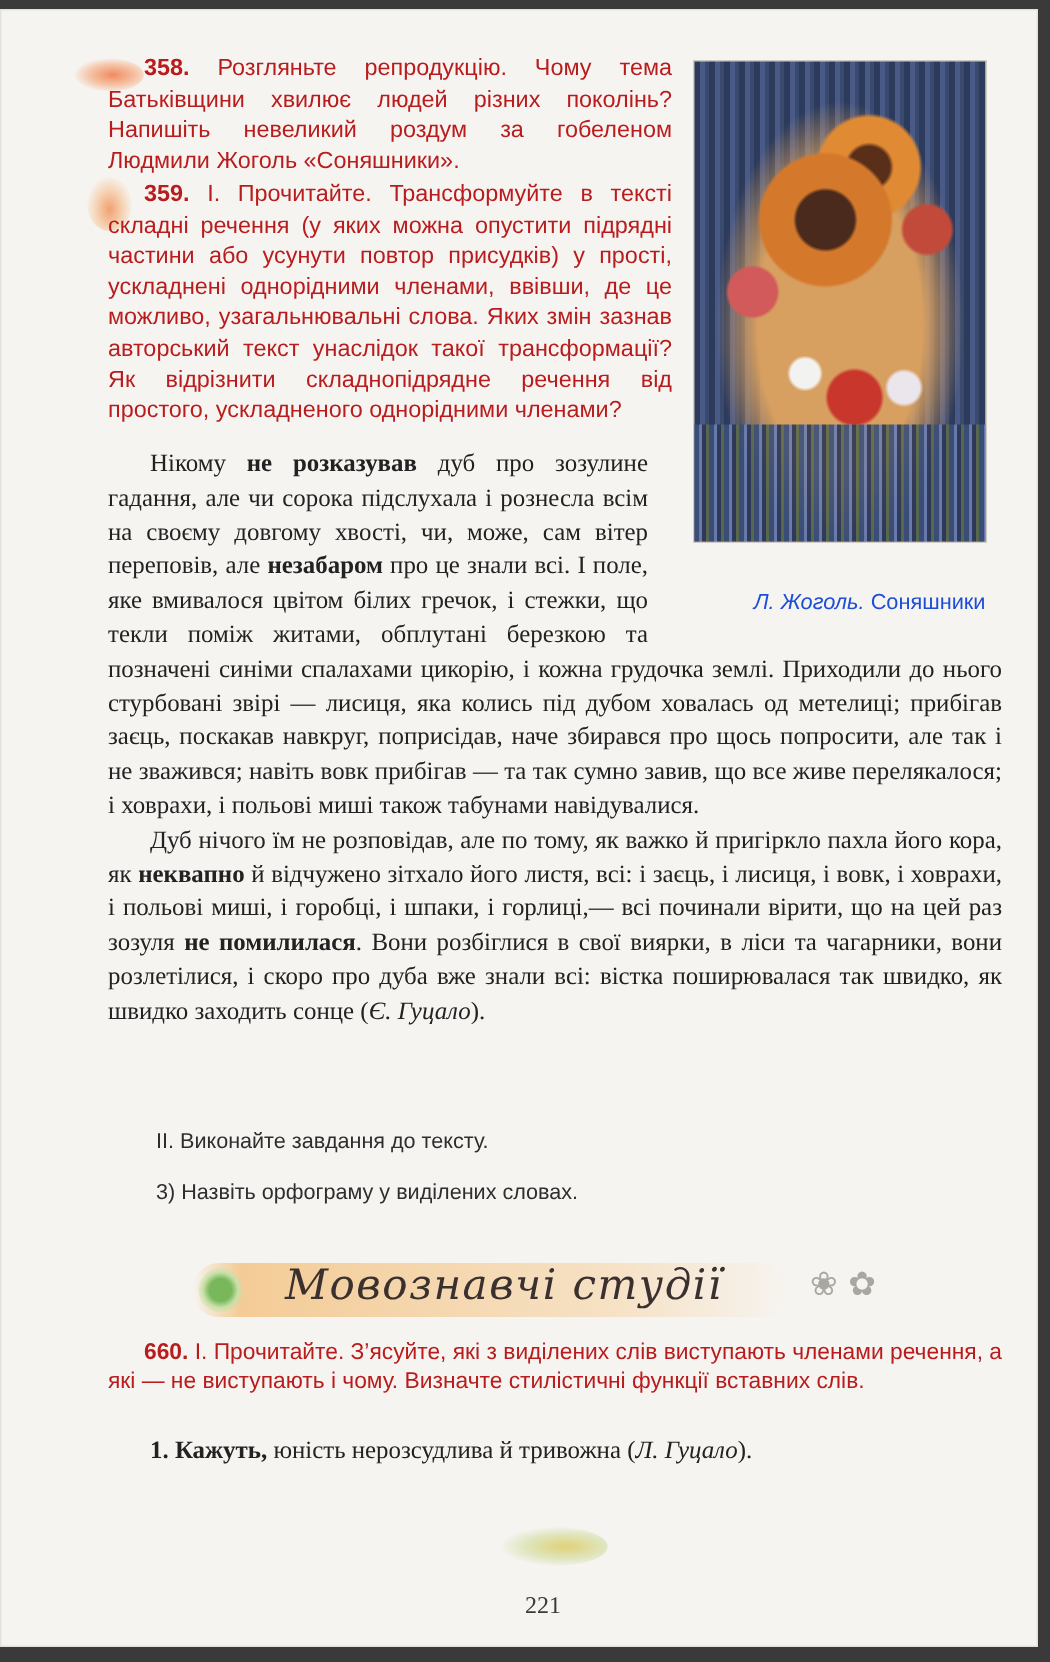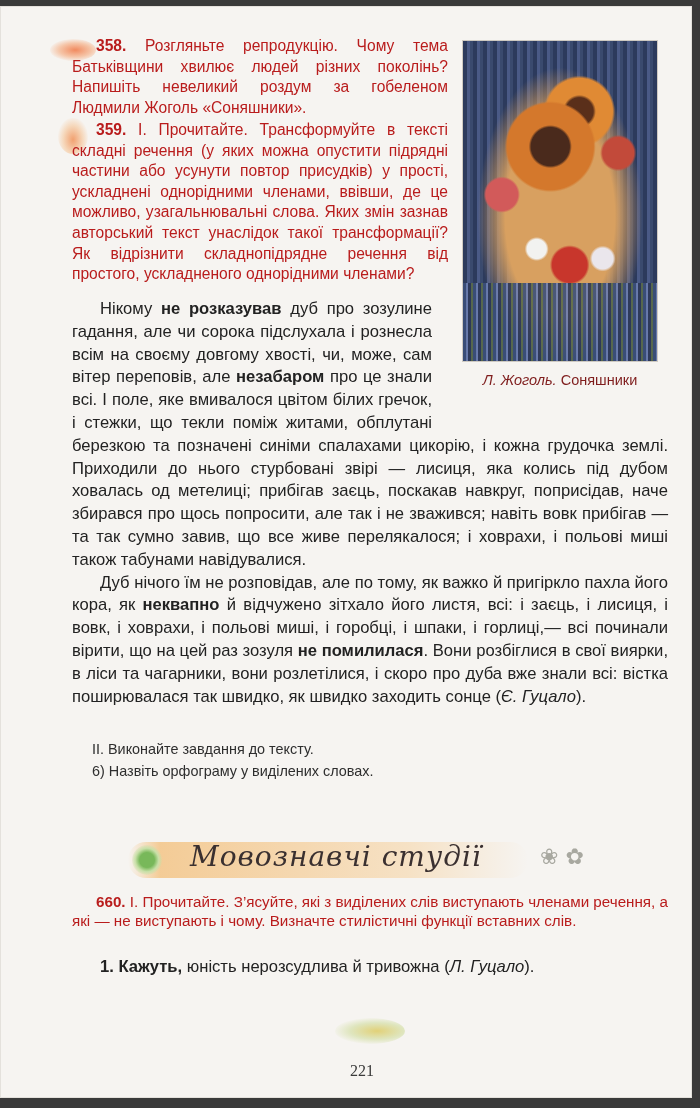--- a/index.html
+++ b/index.html
@@ -7,21 +7,21 @@
     width:700px; height:1108px; position:relative; overflow:hidden;
     background:#3a3a3a;
     font-family:"Liberation Sans", sans-serif;
   }
   .page {
     position:absolute; left:0; top:6px; width:692px; height:1092px;
     background:#f6f4f1;
     box-shadow: inset 0 0 0 1px #e4e1dc;
   }
   .sans { font-family:"Liberation Sans", sans-serif; color:#b91c1c; }
-  .serif { font-family:Liberation Sans, sans-serif; color:#222; }
+  .serif { font-family:Liberation Serif, serif; color:#222; }
 
   .ex-icon {
     position:absolute; width:46px; height:22px; border-radius:50%;
     background: radial-gradient(ellipse at 55% 50%, rgba(240,120,70,0.85) 0%, rgba(245,160,110,0.55) 45%, rgba(246,244,241,0) 75%);
   }
   .ex-icon.pen {
     width:30px; height:36px;
     background: radial-gradient(ellipse at 50% 60%, rgba(240,140,80,0.8) 0%, rgba(245,180,120,0.45) 45%, rgba(246,244,241,0) 75%);
   }
 
@@ -43,36 +43,36 @@
       radial-gradient(ellipse at 50% 55%, #d8a060 0 40%, rgba(0,0,0,0) 60%),
       repeating-linear-gradient(90deg, #2c3a5c 0 4px, #4a5a86 4px 7px, #3a4a6e 7px 10px);
     box-shadow: 0 0 0 1px #cfcac2;
   }
   .painting::after {
     content:""; position:absolute; left:0; right:0; bottom:0; height:78px;
     background: repeating-linear-gradient(90deg, #3b4f7a 0 3px, #6c7eb0 3px 5px, #2b3656 5px 8px, #5a6b4a 8px 10px);
     opacity:0.9;
   }
   .caption {
-    position:absolute; left:463px; top:366px; width:194px; text-align:center;
-    font-size:14.5px; color:#7f1d1d;
+    position:absolute; left:463px; top:388px; width:194px; text-align:right;
+    font-size:14.5px; color:#1d4ed8;
   }
   .caption i { font-style:italic; }
 
   .prose {
     position:absolute; font-size:16.6px; line-height:22.8px; text-align:justify;
   }
   .prose p { margin:0; text-indent:28px; }
   .prose b { font-weight:bold; }
 
   .subtasks {
     position:absolute; left:88px; top:730px; width:580px;
     font-size:14.4px; line-height:18.4px; color:#2e2e2e;
   }
-  .subtasks div { margin:4px; }
+  .subtasks div { margin:16px; }
 
   .banner {
     position:absolute; left:128px; top:836px; width:400px; height:36px;
     background: linear-gradient(90deg, rgba(243,190,120,0.0) 0%, rgba(243,190,120,0.75) 8%, rgba(246,210,160,0.55) 70%, rgba(246,244,241,0) 100%);
     border-radius:18px;
   }
   .banner-dot {
     position:absolute; left:132px; top:839px; width:30px; height:30px; border-radius:50%;
     background: radial-gradient(circle, #78b85a 0 35%, #c8e0a8 55%, rgba(246,244,241,0) 75%);
   }
@@ -117,21 +117,21 @@
     <p data-name="passage-paragraph-1">
       <span>Нікому </span><b data-name="highlighted-word">не розказував</b><span> дуб про зозулине гадання, але чи сорока підслухала і рознесла всім на своєму довгому хвості, чи, може, сам вітер переповів, але </span><b data-name="highlighted-word">незабаром</b><span> про це знали всі. І поле, яке вмивалося цвітом білих гречок, і стежки, що текли поміж житами, обплутані березкою та позначені синіми спалахами цикорію, і кожна грудочка землі. Приходили до нього стурбовані звірі — лисиця, яка колись під дубом ховалась од метелиці; прибігав заєць, поскакав навкруг, поприсідав, наче збирався про щось попросити, але так і не зважився; навіть вовк прибігав — та так сумно завив, що все живе перелякалося; і ховрахи, і польові миші також табунами навідувалися.</span>
     </p>
     <p data-name="passage-paragraph-2">
       <span>Дуб нічого їм не розповідав, але по тому, як важко й пригіркло пахла його кора, як </span><b data-name="highlighted-word">неквапно</b><span> й відчужено зітхало його листя, всі: і заєць, і лисиця, і вовк, і ховрахи, і польові миші, і горобці, і шпаки, і горлиці,— всі починали вірити, що на цей раз зозуля </span><b data-name="highlighted-word">не помилилася</b><span>. Вони розбіглися в свої виярки, в ліси та чагарники, вони розлетілися, і скоро про дуба вже знали всі: вістка поширювалася так швидко, як швидко заходить сонце (</span><i data-name="source-author">Є. Гуцало</i><span>).</span>
     </p>
   </div>
 
   <div class="subtasks sans" data-name="exercise-359-part-2">
     <div data-name="task-heading">ІІ. Виконайте завдання до тексту.</div>
-    <div data-name="task-item">6) Назвіть орфограму у виділених словах.</div>
+    <div data-name="task-item">3) Назвіть орфограму у виділених словах.</div>
   </div>
 
   <div class="banner" data-name="section-banner"></div>
   <div class="banner-dot" data-name="banner-flower-icon"></div>
   <div class="banner-title" data-name="section-title">Мовознавчі студії</div>
   <div class="banner-ornament" data-name="ornament-icon">❀ ✿</div>
 
   <div class="task sans" style="left:72px; top:886px; width:596px; text-indent:24px; font-size:15.2px; line-height:19px;" data-name="exercise-360">
     <b class="num" data-name="exercise-number">660.</b><span data-name="exercise-text"> І. Прочитайте. З’ясуйте, які з виділених слів виступають членами речення, а які — не виступають і чому. Визначте стилістичні функції вставних слів.</span>
   </div>

